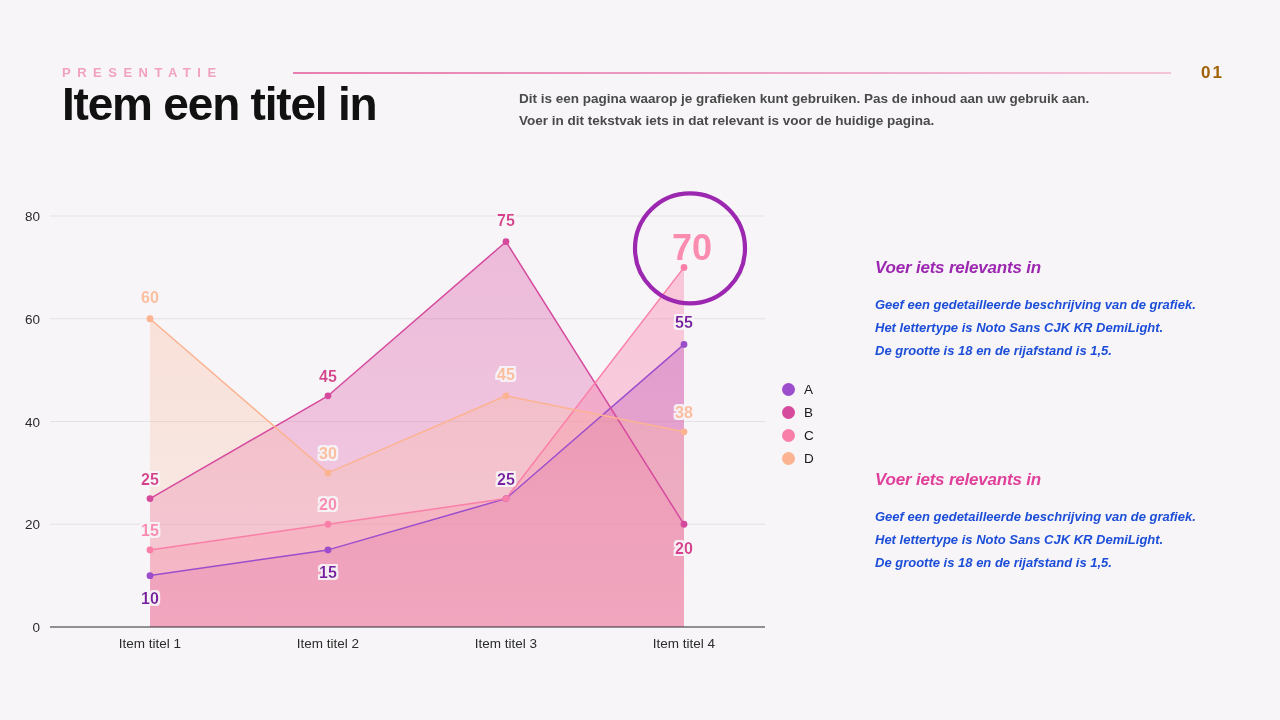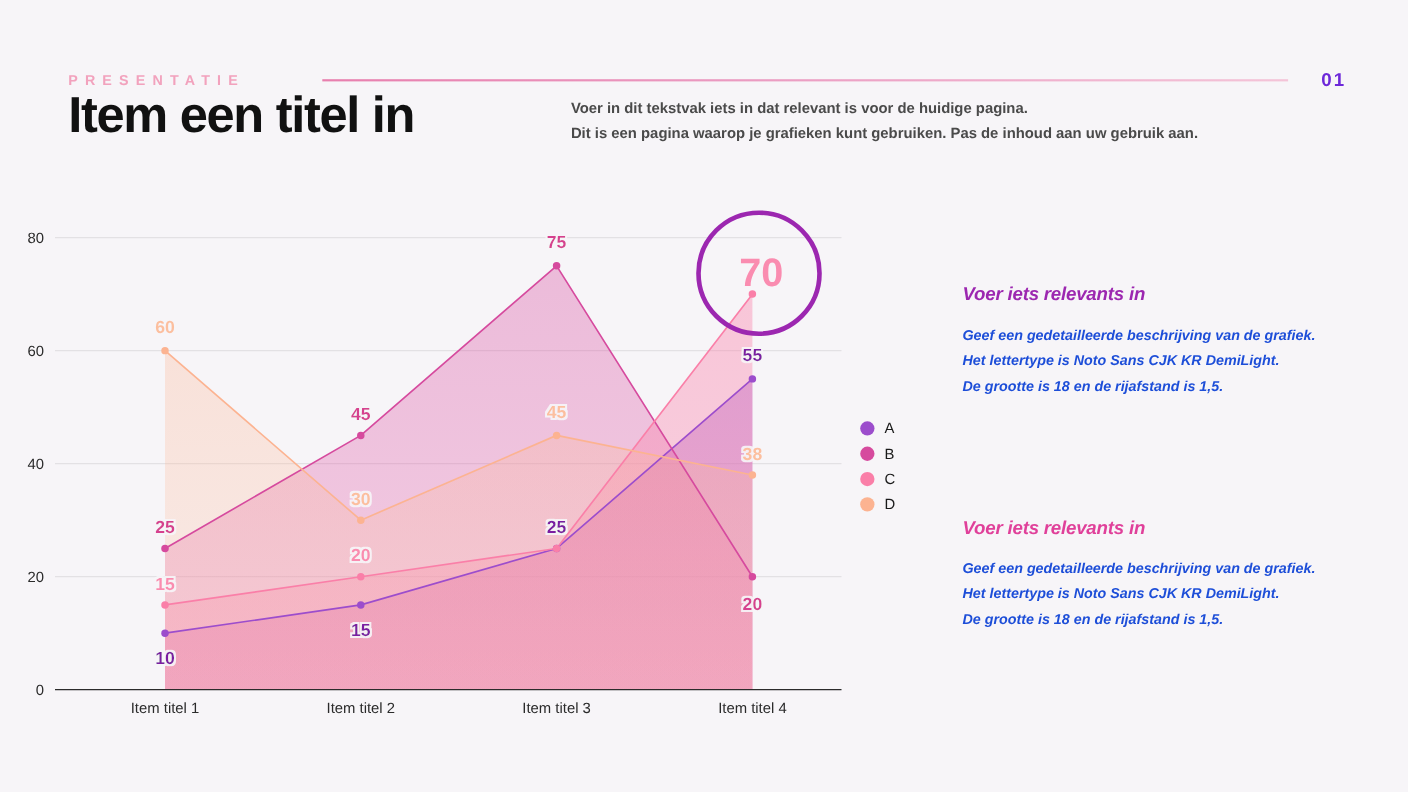--- a/index.html
+++ b/index.html
@@ -18,21 +18,21 @@
     font-size:13px;font-weight:700;letter-spacing:6.5px;
     color:#f2a2bd;
   }
   #header-rule{
     position:absolute;left:293px;top:49px;width:878px;height:2px;
     background:linear-gradient(90deg,#e87fae 0%,#eb9cc2 45%,#f4c4d8 100%);
   }
   #page-number{
     position:absolute;right:56px;top:40px;
     font-size:17px;font-weight:700;letter-spacing:2px;
-    color:#6d28d9;
+    color:#a16207;
   }
   #page-title{
     position:absolute;left:62px;top:78px;
     font-size:46px;font-weight:700;letter-spacing:-1.2px;
     color:#111;line-height:1.15;
     margin:0;
   }
   #intro-text{
     position:absolute;left:519px;top:88px;width:660px;
     font-size:13.5px;font-weight:700;line-height:1.65;
@@ -69,22 +69,22 @@
 
 <div id="header-bar">
   <div id="eyebrow">PRESENTATIE</div>
   <div id="header-rule"></div>
   <div id="page-number">01</div>
 </div>
 
 <h1 id="page-title">Item een titel in</h1>
 
 <div id="intro-text">
+  <div>Dit is een pagina waarop je grafieken kunt gebruiken. Pas de inhoud aan uw gebruik aan.</div>
   <div>Voer in dit tekstvak iets in dat relevant is voor de huidige pagina.</div>
-  <div>Dit is een pagina waarop je grafieken kunt gebruiken. Pas de inhoud aan uw gebruik aan.</div>
 </div>
 
 <div id="chart-region">
   <svg id="chart-svg" width="860" height="500" viewBox="0 0 860 500">
     <defs>
       <linearGradient id="gradA" x1="0" y1="0" x2="0" y2="1">
         <stop offset="0%" stop-color="#9c4dcc" stop-opacity="0.42"></stop>
         <stop offset="100%" stop-color="#d04ba0" stop-opacity="0.34"></stop>
       </linearGradient>
       <linearGradient id="gradB" x1="0" y1="0" x2="0" y2="1">

